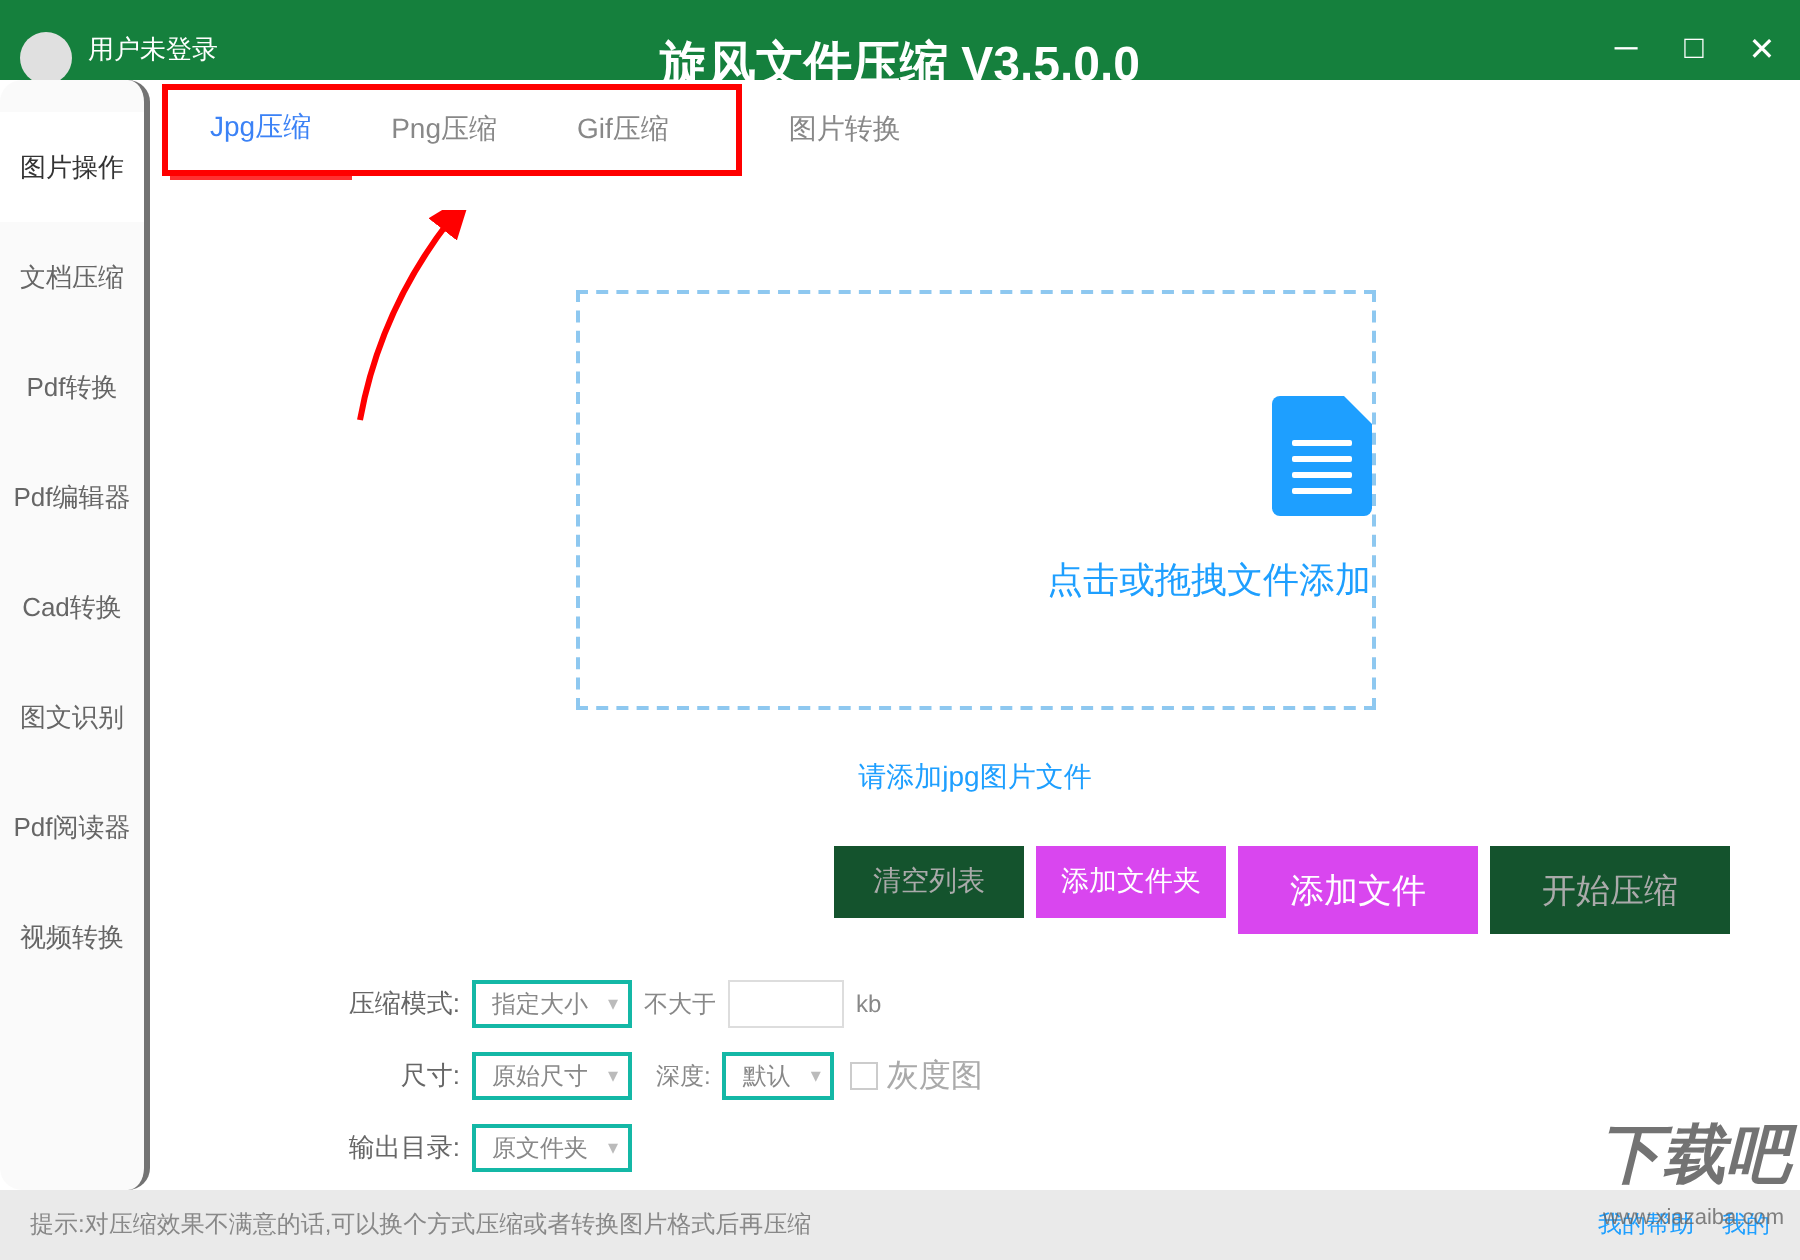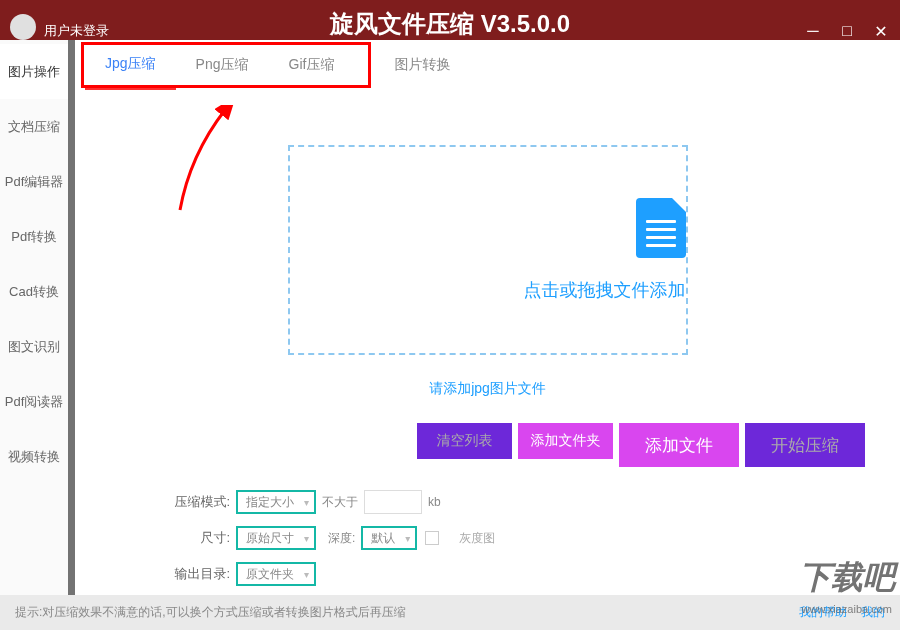--- a/index.html
+++ b/index.html
@@ -1,26 +1,26 @@
 <!DOCTYPE html>
 <html><head>
   <meta charset="utf-8">
   <style>
     * { margin: 0; padding: 0; box-sizing: border-box; font-family: "Microsoft YaHei", sans-serif; }
     body { width: 900px; height: 630px; background: #fff; overflow: hidden; position: relative; }
     
-    .titlebar { height: 40px; background: #7f1d1d; display: flex; align-items: flex-end; padding: 0 10px; color: #fff; }
+    .titlebar { height: 40px; background: #15803d; display: flex; align-items: flex-start; padding: 16px 10px; color: #fff; }
     .avatar { width: 26px; height: 26px; border-radius: 50%; background: #e0e0e0; margin-right: 8px; }
     .login-status { font-size: 13px; flex: 0 0 auto; }
     .app-title { font-size: 24px; font-weight: bold; position: absolute; left: 50%; transform: translateX(-50%); }
     .win-controls { margin-left: auto; display: flex; gap: 16px; }
     .win-btn { width: 18px; height: 18px; display: flex; align-items: center; justify-content: center; cursor: pointer; font-size: 16px; }
     
     .main-area { display: flex; height: 555px; }
-    .sidebar { width: 75px; background: #fafafa; border-right: 7px solid #737373; padding-top: 4px; }
+    .sidebar { width: 75px; background: #fafafa; border-right: 3px solid #737373; padding-top: 16px; border-radius: 11px; }
     .sidebar-item { height: 55px; display: flex; align-items: center; justify-content: center; font-size: 13px; color: #666; cursor: pointer; }
     .sidebar-item.active { background: #fff; color: #333; }
     
     .content { flex: 1; background: #fff; padding: 0; position: relative; }
     .tabs { height: 50px; display: flex; align-items: center; padding-left: 10px; }
     .tab { padding: 0 20px; font-size: 14px; color: #888; cursor: pointer; height: 50px; display: flex; align-items: center; }
     .tab.active { color: #3b82f6; border-bottom: 3px solid #ff3030; }
     
     .red-box { position: absolute; border: 3px solid #ff0000; pointer-events: none; }
     
@@ -28,32 +28,32 @@
     .doc-icon { width: 50px; height: 60px; background: #1e9fff; border-radius: 4px; position: relative; }
     .doc-icon::before { content: ""; position: absolute; top: 0; right: 0; border-style: solid; border-width: 0 14px 14px 0; border-color: transparent #fff transparent transparent; }
     .doc-lines { position: absolute; top: 22px; left: 10px; right: 10px; }
     .doc-lines div { height: 3px; background: #fff; margin-bottom: 5px; border-radius: 1px; }
     .drop-text { margin-top: 20px; font-size: 18px; color: #1e9fff; }
     
     .help-text { text-align: center; font-size: 14px; color: #1e9fff; margin-top: 25px; }
     
     .action-row { display: flex; justify-content: flex-end; gap: 6px; padding: 25px 35px 0 0; }
     .action-btn { width: 95px; height: 36px; display: flex; align-items: center; justify-content: center; font-size: 14px; cursor: pointer; }
-    .btn-gray { background: #6d28d9; color: #aaa; }
+    .btn-gray { background: #14532d; color: #aaa; }
     .btn-blue { background: #d946ef; color: #fff; }
     .btn-big { width: 120px; height: 44px; font-size: 17px; }
     
     .settings { padding: 22px 0 0 90px; font-size: 13px; color: #666; }
     .setting-row { display: flex; align-items: center; margin-bottom: 10px; height: 26px; }
     .setting-label { width: 65px; text-align: right; margin-right: 6px; }
     .dropdown { border: 2px solid #14b8a6; height: 24px; padding: 0 20px 0 8px; display: flex; align-items: center; font-size: 12px; color: #888; position: relative; min-width: 75px; }
     .dropdown::after { content: "▾"; position: absolute; right: 5px; color: #bbb; font-size: 10px; }
     .setting-text { margin: 16px 6px; color: #888; font-size: 12px; }
     .num-input { width: 58px; height: 24px; border: 1px solid #ddd; }
-    .checkbox-wrap { display: flex; align-items: center; margin-left: 8px; gap: 20px; color: #aaa; font-size: 12px; }
+    .checkbox-wrap { display: flex; align-items: center; margin-left: 8px; gap: 4px; color: #aaa; font-size: 16px; }
     .checkbox { width: 14px; height: 14px; border: 1px solid #ccc; }
     
     .footer { height: 35px; background: #eaeaea; display: flex; align-items: center; padding: 0 15px; font-size: 12px; color: #888; }
     .footer-links { margin-left: auto; display: flex; gap: 14px; }
     .footer-links a { color: #1e9fff; text-decoration: none; }
     
     .watermark { position: absolute; right: 5px; bottom: 30px; font-size: 32px; font-weight: bold; color: rgba(80,80,80,0.8); font-style: italic; font-family: Liberation Mono, monospace; text-shadow: 1px 1px 2px rgba(255,255,255,0.6); }
     .watermark-url { position: absolute; right: 8px; bottom: 15px; font-size: 11px; color: rgba(100,100,100,0.8); }
     
     .arrow-svg { position: absolute; top: 65px; left: 95px; pointer-events: none; }
@@ -69,22 +69,22 @@
     <div class="win-btn">─</div>
     <div class="win-btn">□</div>
     <div class="win-btn">✕</div>
   </div>
 </div>
 
 <div class="main-area">
   <div class="sidebar">
     <div class="sidebar-item active">图片操作</div>
     <div class="sidebar-item">文档压缩</div>
+    <div class="sidebar-item">Pdf转换</div>
     <div class="sidebar-item">Pdf编辑器</div>
-    <div class="sidebar-item">Pdf转换</div>
     <div class="sidebar-item">Cad转换</div>
     <div class="sidebar-item">图文识别</div>
     <div class="sidebar-item">Pdf阅读器</div>
     <div class="sidebar-item">视频转换</div>
   </div>
 
   <div class="content">
     <div class="tabs">
       <div class="tab active">Jpg压缩</div>
       <div class="tab">Png压缩</div>

